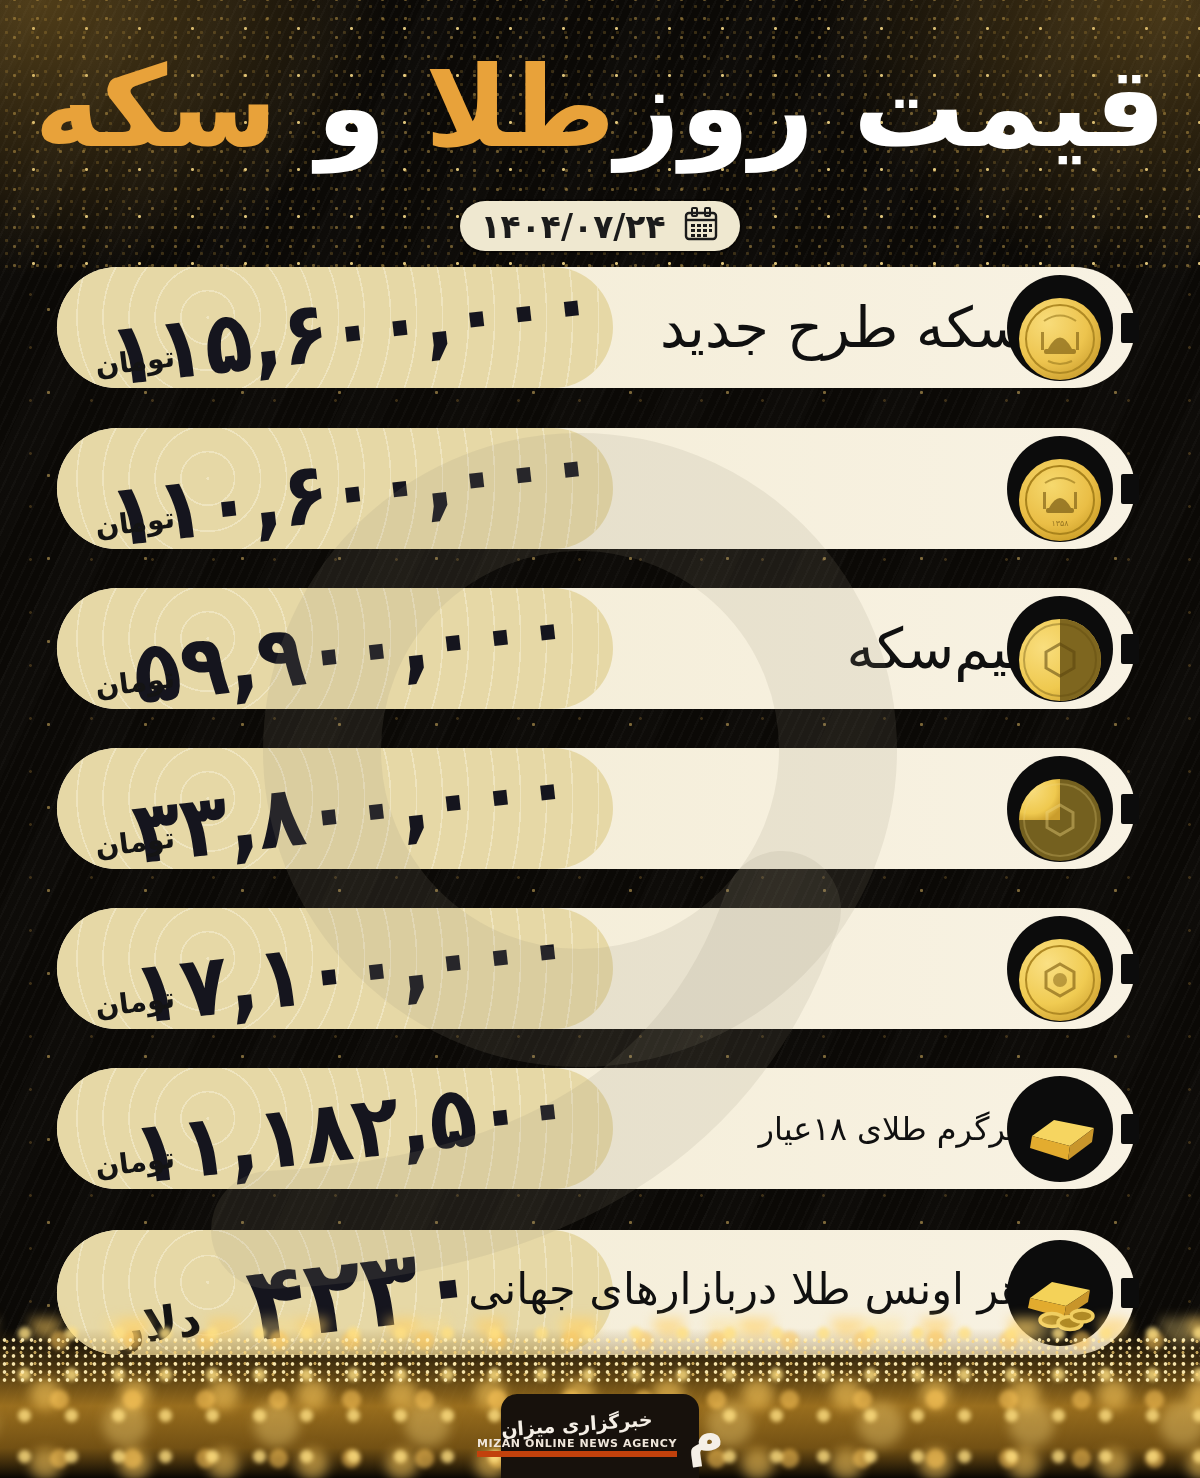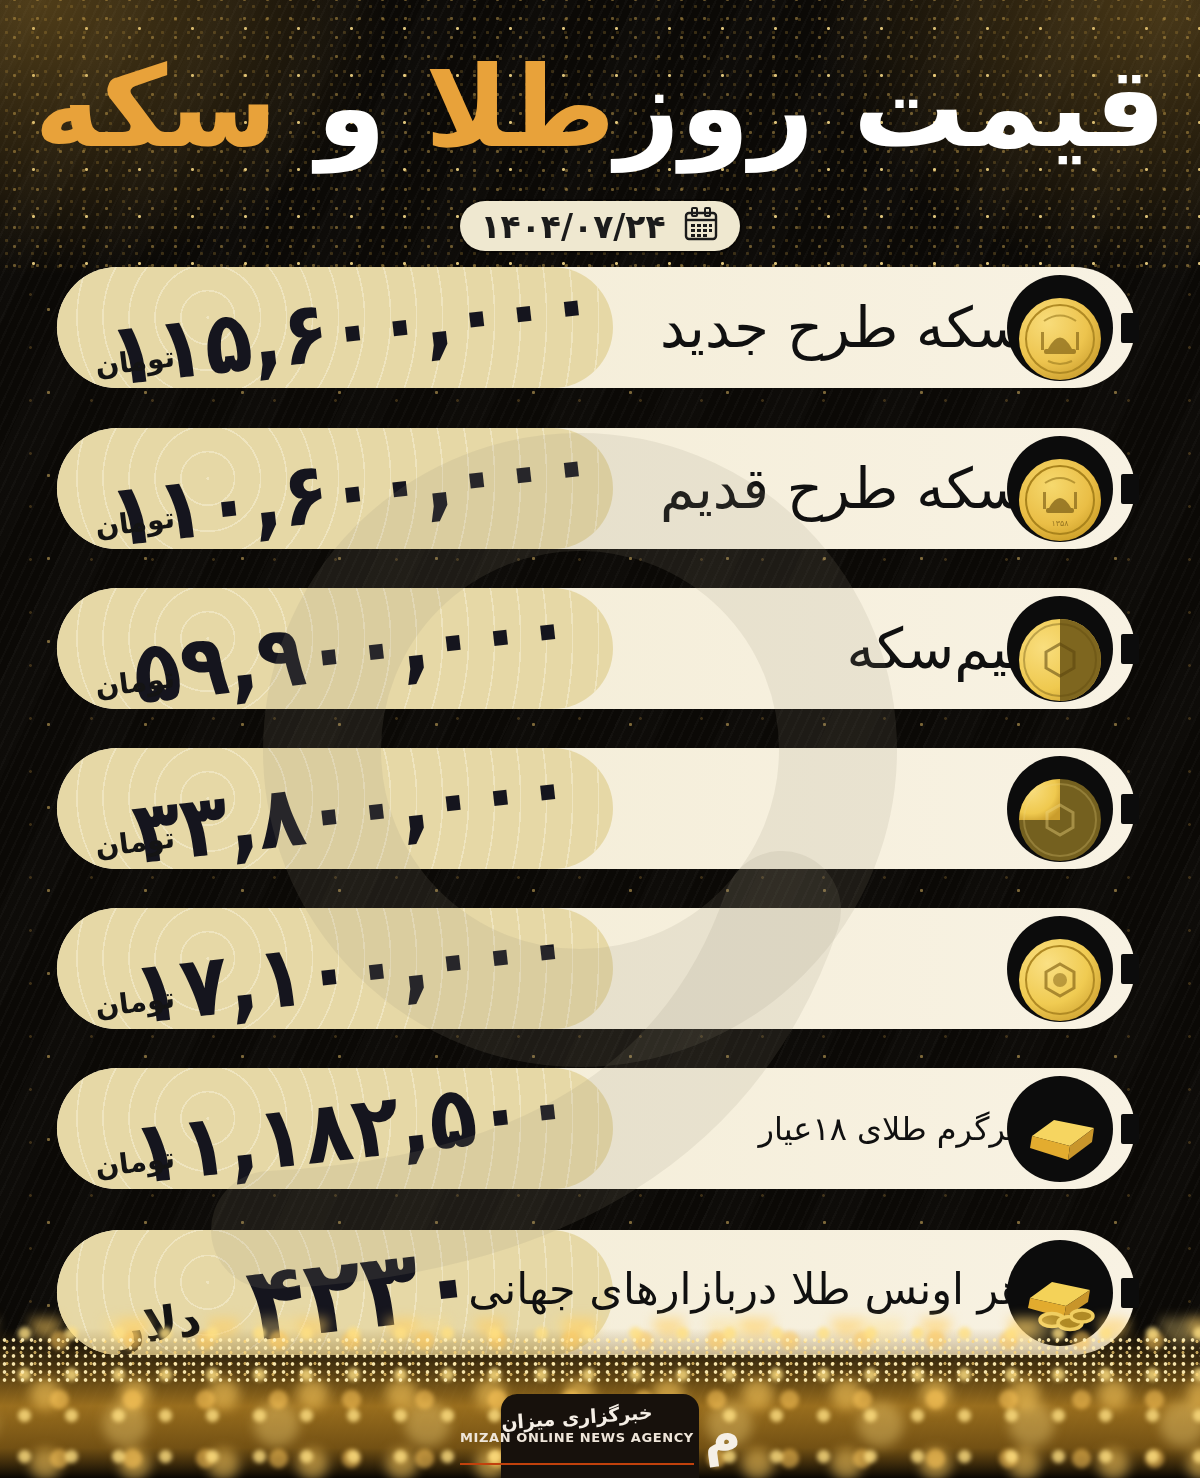--- a/index.html
+++ b/index.html
@@ -85,22 +85,22 @@
     background:#0C0C0C;border-radius:50%;display:flex;align-items:flex-end;justify-content:center;}
   .tab{position:absolute;right:-4px;top:50%;transform:translateY(-50%);width:18px;height:30px;
     background:#0C0C0C;border-radius:2px;}
   
   .logo{position:absolute;left:50%;bottom:0;transform:translateX(-50%);width:198px;height:84px;
     background:#17110c;border-radius:16px 16px 0 0;z-index:6;display:flex;align-items:center;
     justify-content:center;gap:8px;direction:rtl;padding:4px 8px 6px;box-sizing:border-box;}
   .logo-m{font-size:52px;font-weight:bold;color:#f5efe6;transform:rotate(-8deg);line-height:1;}
   .logo-txt{display:flex;flex-direction:column;align-items:center;gap:2px;}
   .logo-fa{font-size:19px;font-weight:bold;color:#f5efe6;transform:rotate(-4deg);white-space:nowrap;}
-  .logo-en{font-size:13px;letter-spacing:.6px;color:#efe6da;border-bottom:2px solid #c2410c;
-    padding-bottom:18px;white-space:nowrap;font-weight:bold;direction:ltr;}
+  .logo-en{font-size:11px;letter-spacing:.6px;color:#efe6da;border-bottom:6px solid #c2410c;
+    padding-bottom:1px;white-space:nowrap;font-weight:bold;direction:ltr;}
 </style>
 </head>
 <body>
 
 <div class="canvas">
 
   <div class="stripes"></div>
   <div class="halftone"></div>
   <div class="glow-tl"></div>
   <div class="glow-tr"></div>
@@ -160,21 +160,20 @@
         <path d="M30 64 q12 6 24 0" stroke="#9a7a1e" fill="none" stroke-width="2" opacity=".6"></path>
       </svg>
     </div>
     <div class="tab"></div>
   </div>
 
   <div class="row" style="top:428px">
     <div class="inner"></div>
     <div class="value">۱۱۰,۶۰۰,۰۰۰</div>
     <div class="unit">تومان</div>
-    <div class="label">سکه طرح قدیم</div>
     <div class="disc">
       <svg width="84" height="84" viewBox="0 0 84 84">
         <defs>
             <radialGradient id="g2" cx="40%" cy="32%" r="80%">
           <stop offset="0" stop-color="#F6D96E"></stop>
               <stop offset=".6" stop-color="#EABE46"></stop>
               <stop offset="1" stop-color="#C3961F"></stop>
             </radialGradient>
           </defs>
         <circle cx="42" cy="42" r="41" fill="url(#g2)"></circle>

